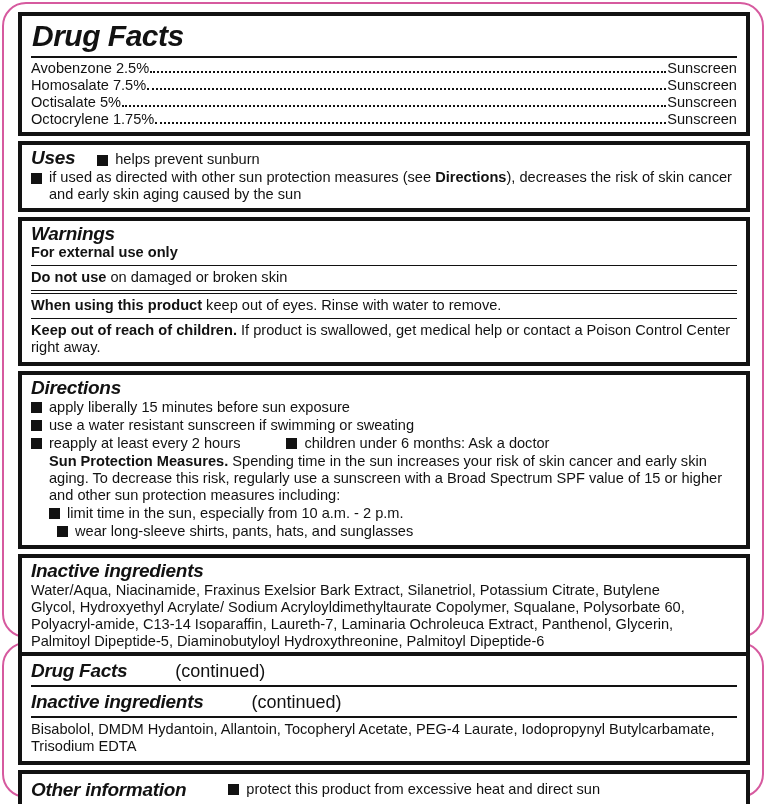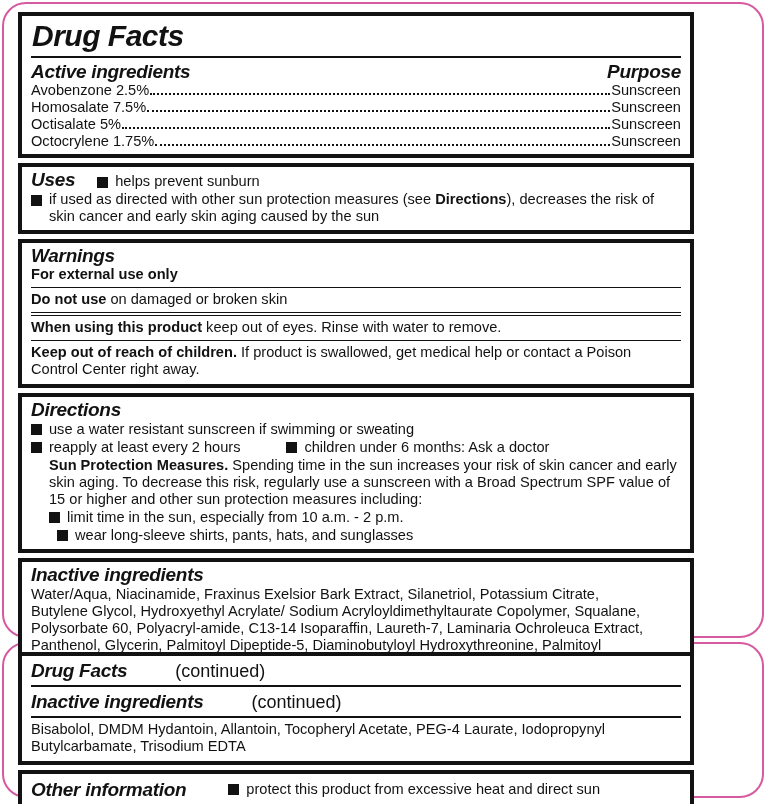--- a/index.html
+++ b/index.html
@@ -8,21 +8,21 @@
     font-family:"Liberation Sans", sans-serif;color:#121212;
     font-size:14.6px;line-height:17px;overflow:hidden;
     -webkit-font-smoothing:antialiased;
   }
   .die-cut{
     position:absolute;border:2px solid #d65a9f;border-radius:24px;
     box-sizing:border-box;background:transparent;
   }
   #die-cut-top{left:2px;top:2px;width:762px;height:636px;}
   #die-cut-bottom{left:2px;top:642px;width:762px;height:156px;}
-  .label{position:absolute;left:18px;width:676px;}
+  .label{position:absolute;left:18px;width:732px;}
   #label-top{top:12px;}
   #label-bottom{top:652px;}
   .box{
     border:4px solid #121212;background:#fff;box-sizing:border-box;
     padding:2px 9px 4px 9px;margin-bottom:5px;position:relative;
   }
   .box:last-child{margin-bottom:0;}
   .df-title{
     font-size:30px;line-height:34px;font-weight:bold;font-style:italic;
     letter-spacing:-0.5px;padding:1px 0 2px 1px;
@@ -63,24 +63,20 @@
 <body>
 
 <div class="die-cut" id="die-cut-top"></div>
 <div class="die-cut" id="die-cut-bottom"></div>
 
 <div class="label" id="label-top">
 
   <div class="box">
     <div class="df-title">Drug Facts</div>
     <div class="rule"></div>
-    <div class="head-row">
-      <span class="h2">Active ingredients</span>
-      <span class="h2">Purpose</span>
-    </div>
     <div class="ing-row">
       <span>Avobenzone 2.5%</span>
       <span class="leader-dots"></span>
       <span>Sunscreen</span>
     </div>
     <div class="ing-row">
       <span>Homosalate 7.5%</span>
       <span class="leader-dots"></span>
       <span>Sunscreen</span>
     </div>
@@ -115,20 +111,24 @@
     <div class="warn-row"><b>Do not use</b><span> on damaged or broken skin</span></div>
     <div class="rule-thin"></div>
     <div class="rule-thin"></div>
     <div class="warn-row"><b>When using this product</b><span> keep out of eyes. Rinse with water to remove.</span></div>
     <div class="rule-thin"></div>
     <div class="warn-row"><b>Keep out of reach of children.</b><span> If product is swallowed, get medical help or contact a Poison Control Center right away.</span></div>
   </div>
 
   <div class="box">
     <div class="h2">Directions</div>
+    <div class="bullet-line">
+      <span class="sq"></span>
+      <span>apply liberally 15 minutes before sun exposure</span>
+    </div>
     <div class="bullet-line">
       <span class="sq"></span>
       <span>use a water resistant sunscreen if swimming or sweating</span>
     </div>
     <div class="bullet-line">
       <span class="sq"></span>
       <span>reapply at least every 2 hours</span>
       <span class="pair-gap">
         <span class="sq"></span>
         <span>children under 6 months: Ask a doctor</span>

